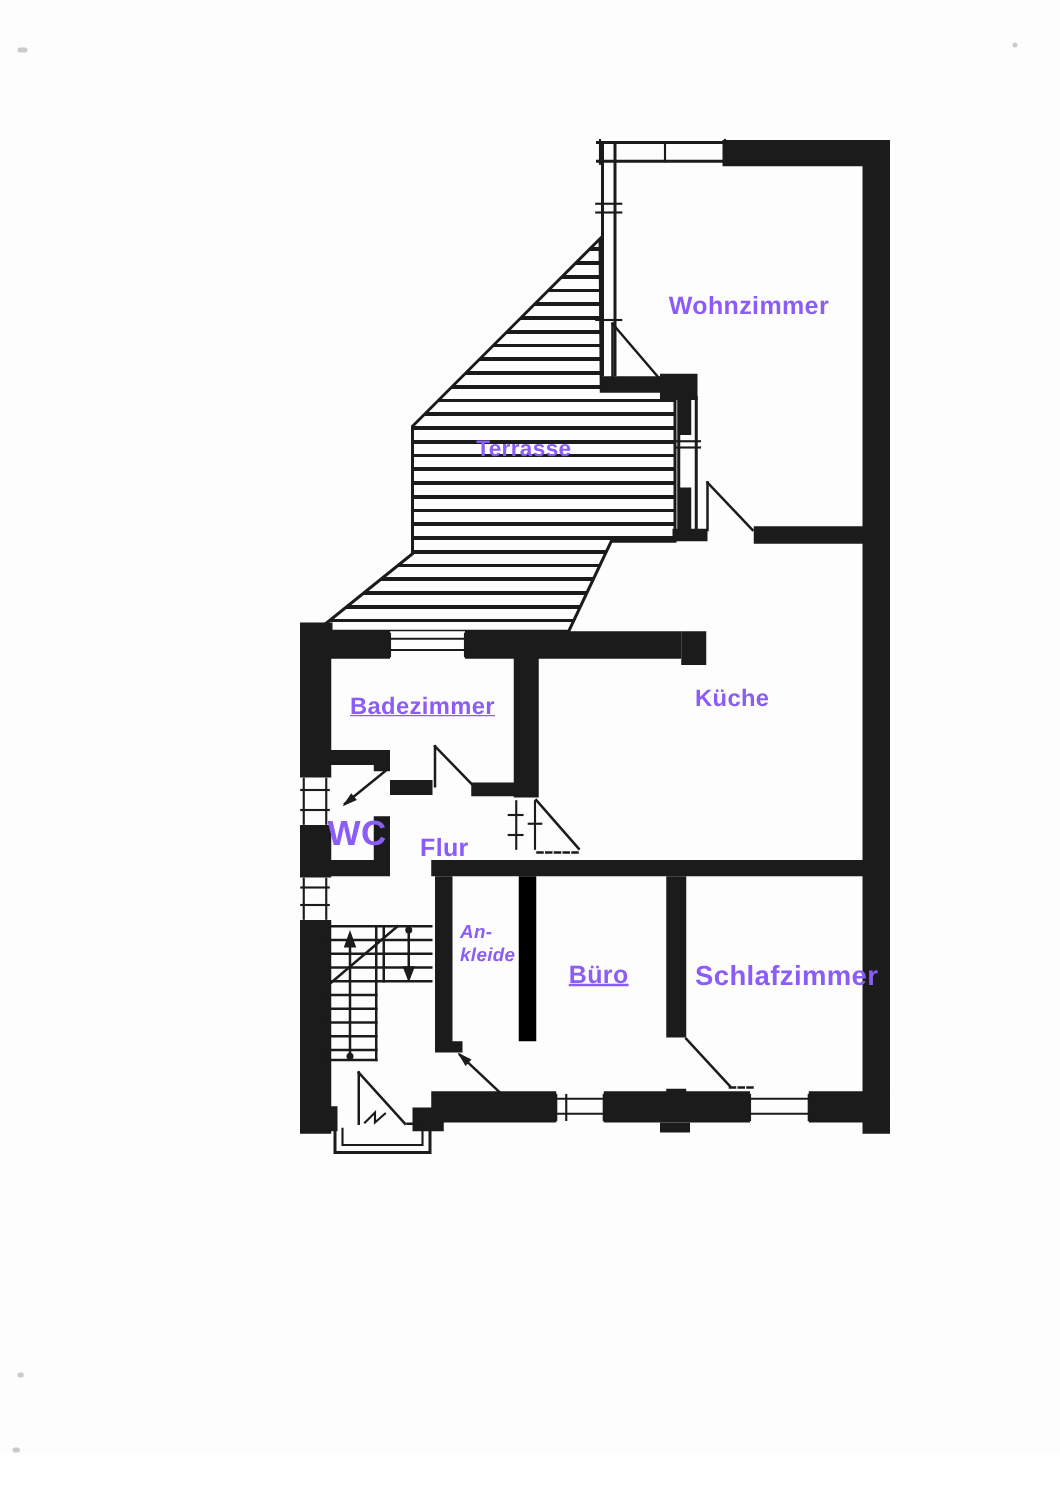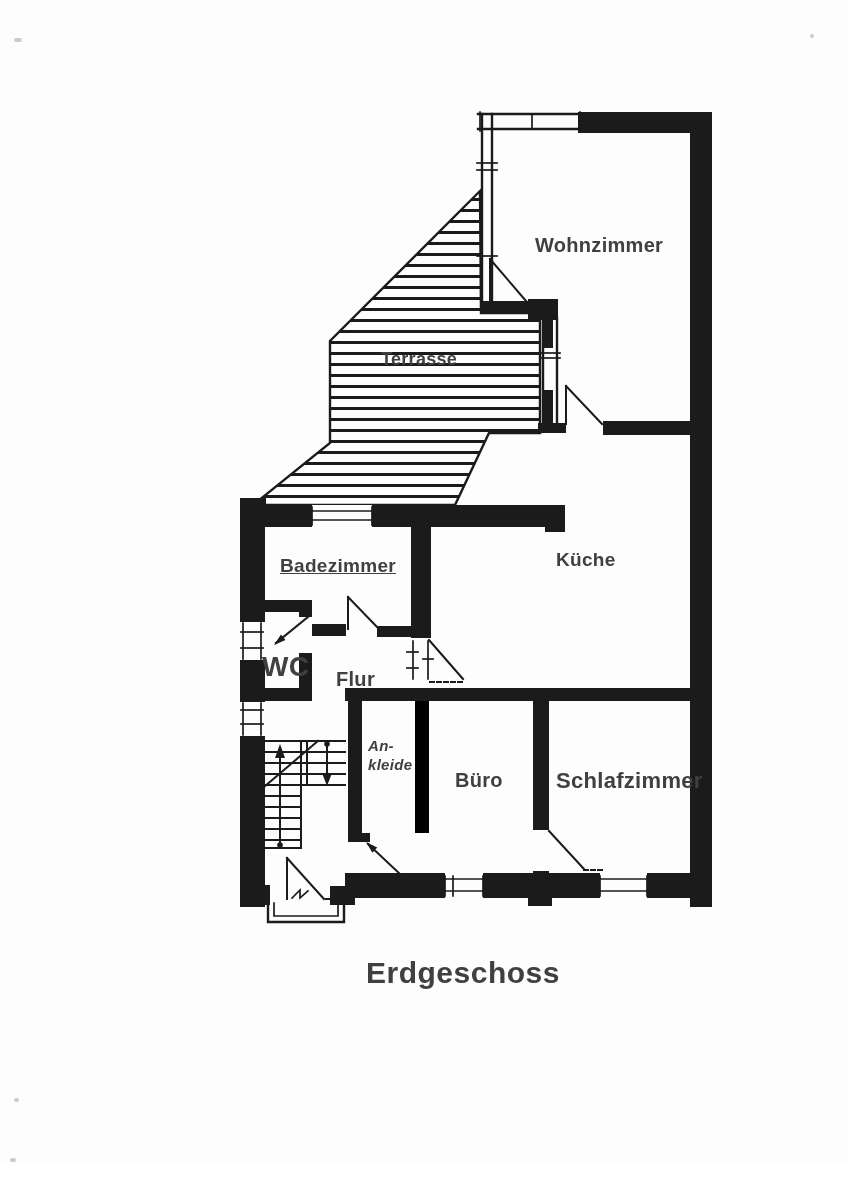--- a/index.html
+++ b/index.html
@@ -1,17 +1,17 @@
 <!DOCTYPE html>
 <html><head>
 <meta charset="utf-8">
 <style>
   html,body{margin:0;padding:0;background:#ffffff;}
   .page{position:relative;width:848px;height:1163px;background:#fdfdfd;overflow:hidden;
-        font-family:"Liberation Sans",sans-serif;color:#404040;}
+        font-family:"Liberation Sans",sans-serif;color:#8b5cf6;}
   .terrace{position:absolute;left:0;top:0;width:848px;height:1200px;
     background:repeating-linear-gradient(to bottom,#1b1b1b 0px,#1b1b1b 3px,transparent 3px,transparent 11px);
     clip-path:polygon(480px 191px,330px 341px,330px 443px,253px 505px,455px 505px,489px 433px,540px 433px,540px 313px,481px 313px);}
   svg.plan{position:absolute;left:0;top:0;}
   svg .w{fill:#1b1b1b;stroke:none;}
   svg .blk{fill:#000;stroke:none;}
   svg .wh{fill:#fdfdfd;stroke:none;}
   svg .ln{stroke:#1b1b1b;stroke-width:2.4;fill:none;stroke-linecap:square;}
   svg .t{stroke-width:1.7;}
   svg .s2{stroke-width:2;}
@@ -175,23 +175,22 @@
   </svg>
 
   <div class="lbl" style="left:535px;top:234px;font-size:20px;">Wohnzimmer</div>
   <div class="lbl" style="left:381px;top:349px;font-size:18px;">Terrasse</div>
   <div class="lbl" style="left:556px;top:549px;font-size:19px;">Küche</div>
   <div class="lbl" style="left:280px;top:555px;font-size:19px;text-decoration:underline;">Badezimmer</div>
   <div class="lbl" style="left:262px;top:651px;font-size:28px;">WC</div>
   <div class="lbl" style="left:336px;top:668px;font-size:20px;">Flur</div>
   <div class="lbl" style="left:368px;top:737px;font-size:15px;line-height:1.25;font-style:italic;">An-
 kleide</div>
-  <div class="lbl" style="left:455px;top:769px;font-size:20px;">Büro</div>
+  <div class="lbl" style="left:455px;top:769px;font-size:20px;text-decoration:underline;">Büro</div>
   <div class="lbl" style="left:556px;top:768px;font-size:22px;">Schlafzimmer</div>
 
-  <div class="title" style="left:366px;top:956px;">Erdgeschoss</div>
 
   <div class="speck" style="left:14px;top:38px;width:8px;height:4px;"></div>
   <div class="speck" style="left:810px;top:34px;width:4px;height:4px;"></div>
   <div class="speck" style="left:14px;top:1098px;width:5px;height:4px;"></div>
   <div class="speck" style="left:10px;top:1158px;width:6px;height:4px;"></div>
 
 </div>
 
 </body></html>

